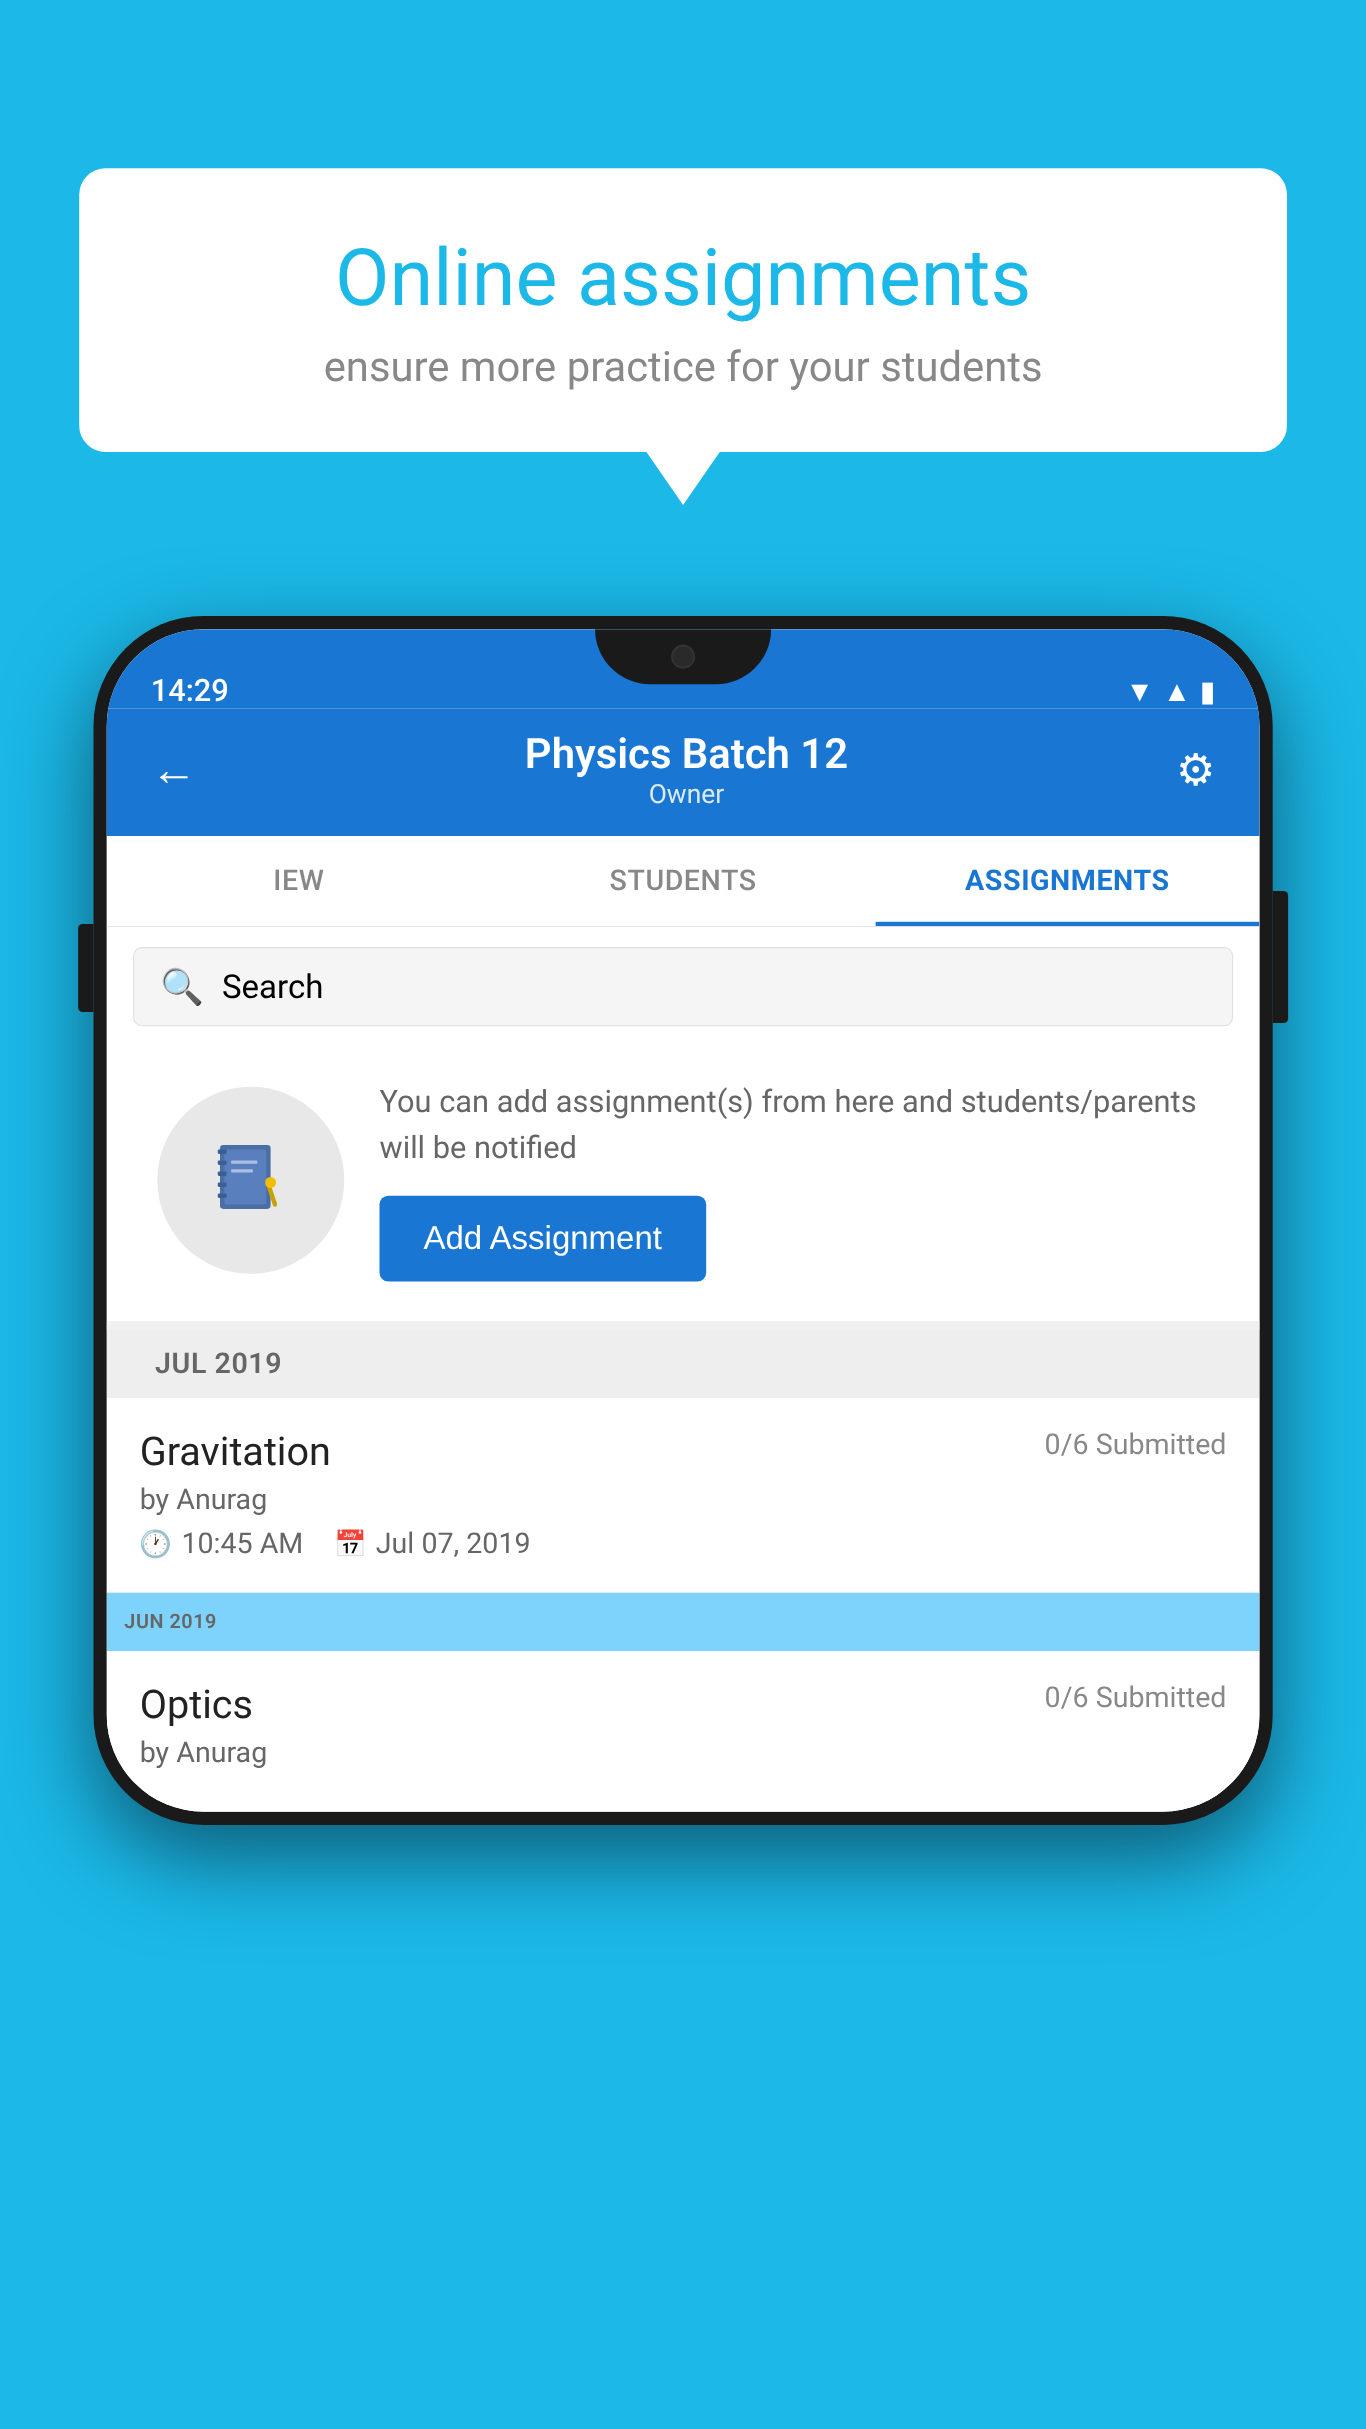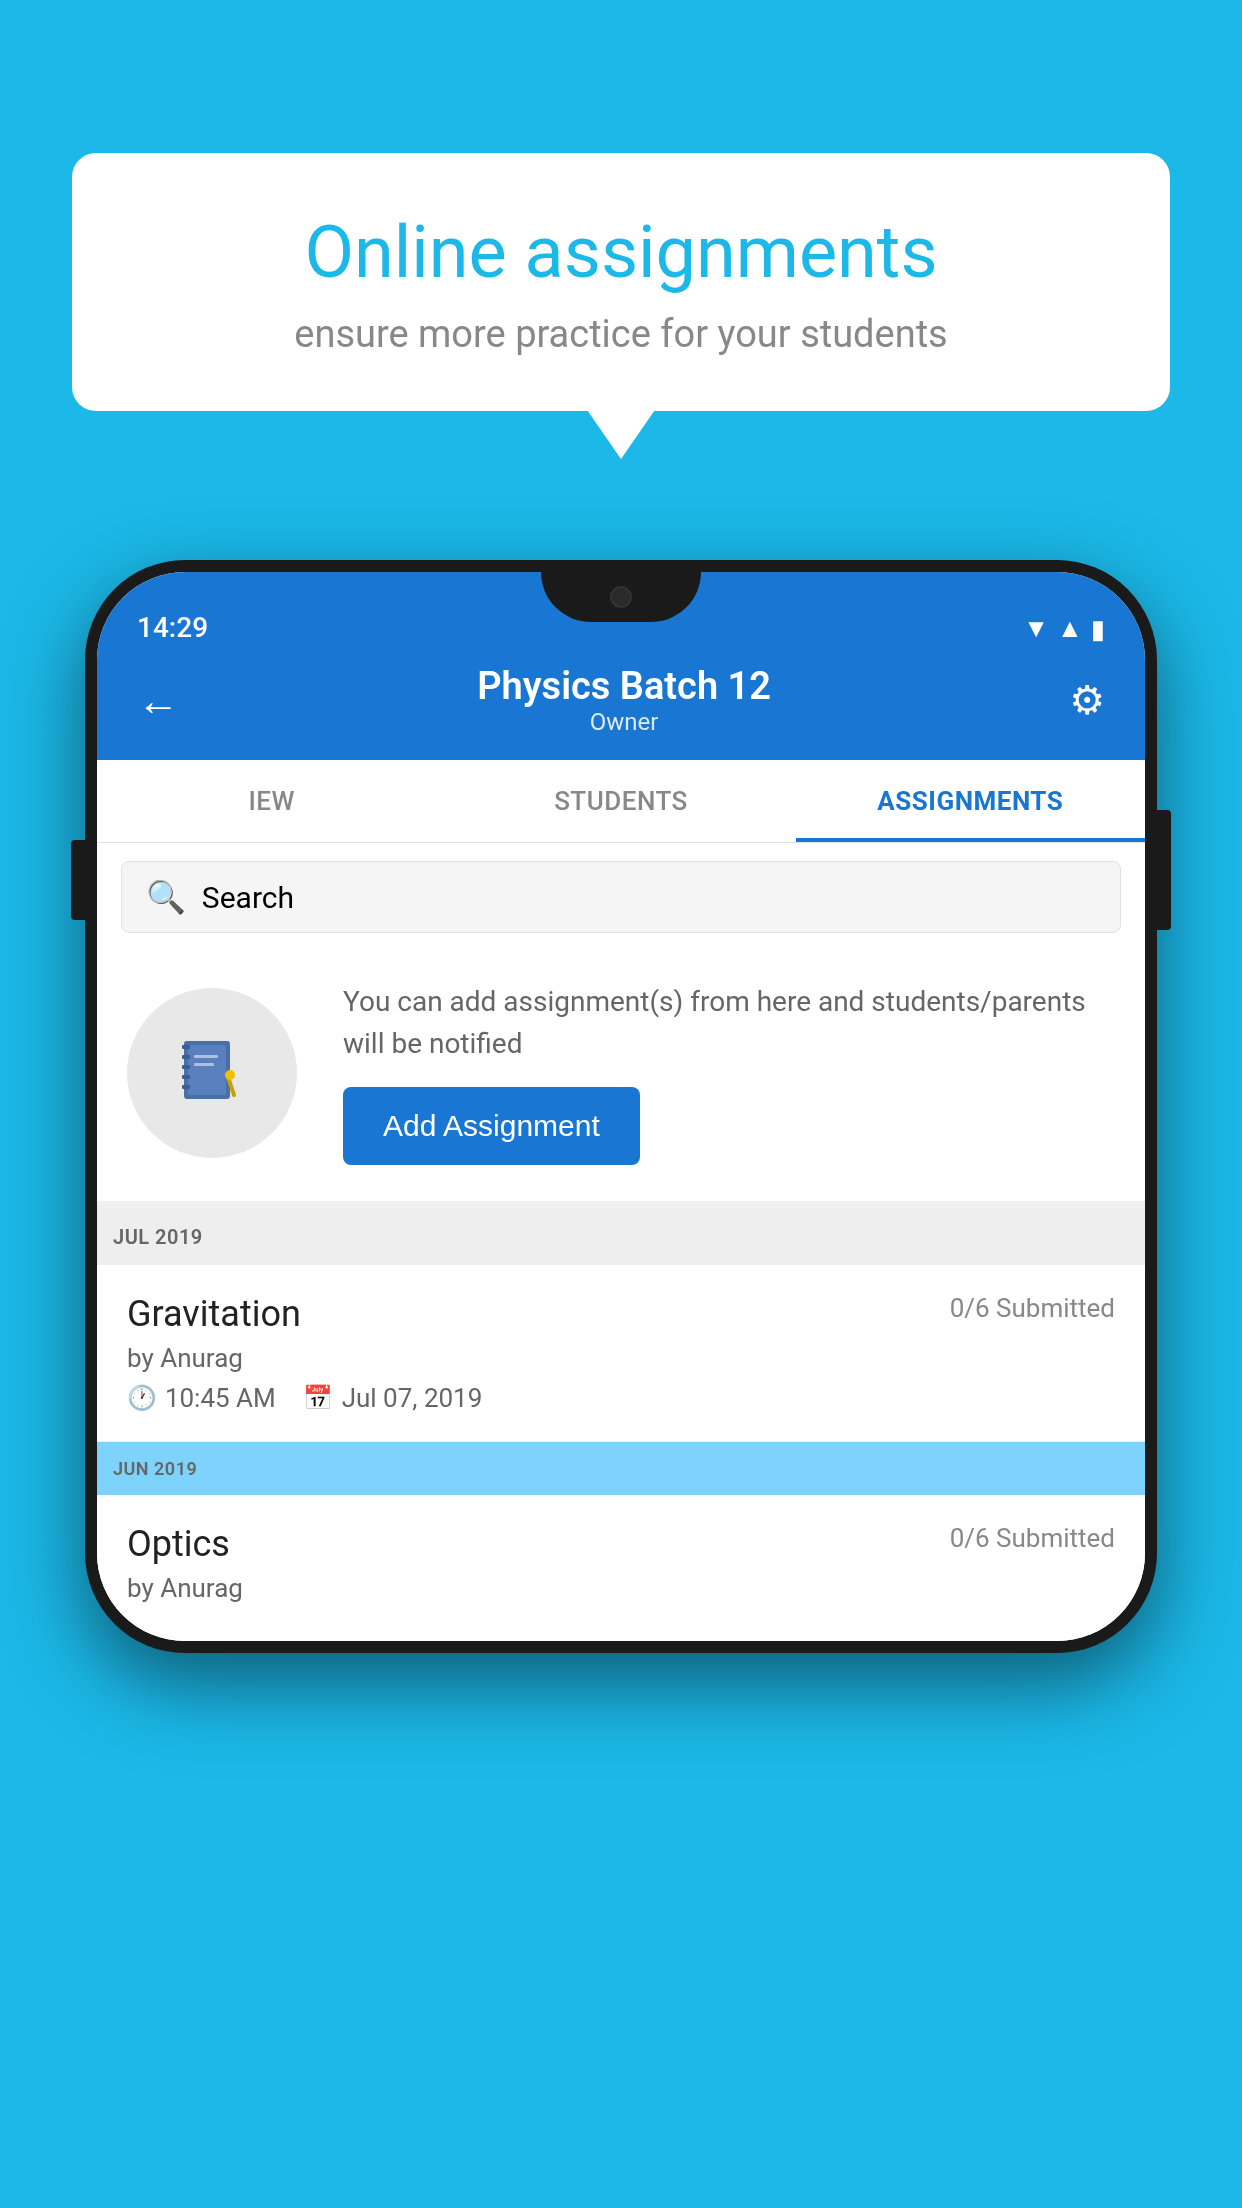--- a/index.html
+++ b/index.html
@@ -246,24 +246,24 @@
     }
 
     .search-text {
       color: #000000;
       font-size: 30px;
     }
 
     
     .info-card {
       background: white;
-      padding: 30px 30px 36px;
-      display: flex;
-      align-items: center;
-      gap: 46px;
+      padding: 30px 46px 36px;
+      display: flex;
+      align-items: center;
+      gap: 32px;
       border-bottom: 8px solid #f0f0f0;
     }
 
     .info-icon-circle {
       width: 170px;
       height: 170px;
       min-width: 170px;
       background: #e8e8e8;
       border-radius: 50%;
       display: flex;
@@ -289,22 +289,22 @@
       border-radius: 8px;
       padding: 22px 40px;
       font-size: 30px;
       font-weight: 500;
       cursor: pointer;
     }
 
     
     .section-header {
       background: #eeeeee;
-      padding: 16px 16px;
-      font-size: 20px;
+      padding: 16px 44px;
+      font-size: 26px;
       font-weight: 600;
       color: #666;
       letter-spacing: 0.5px;
     }
 
     
     .assignment-item {
       background: white;
       padding: 28px 30px;
       border-bottom: 1px solid #f0f0f0;

